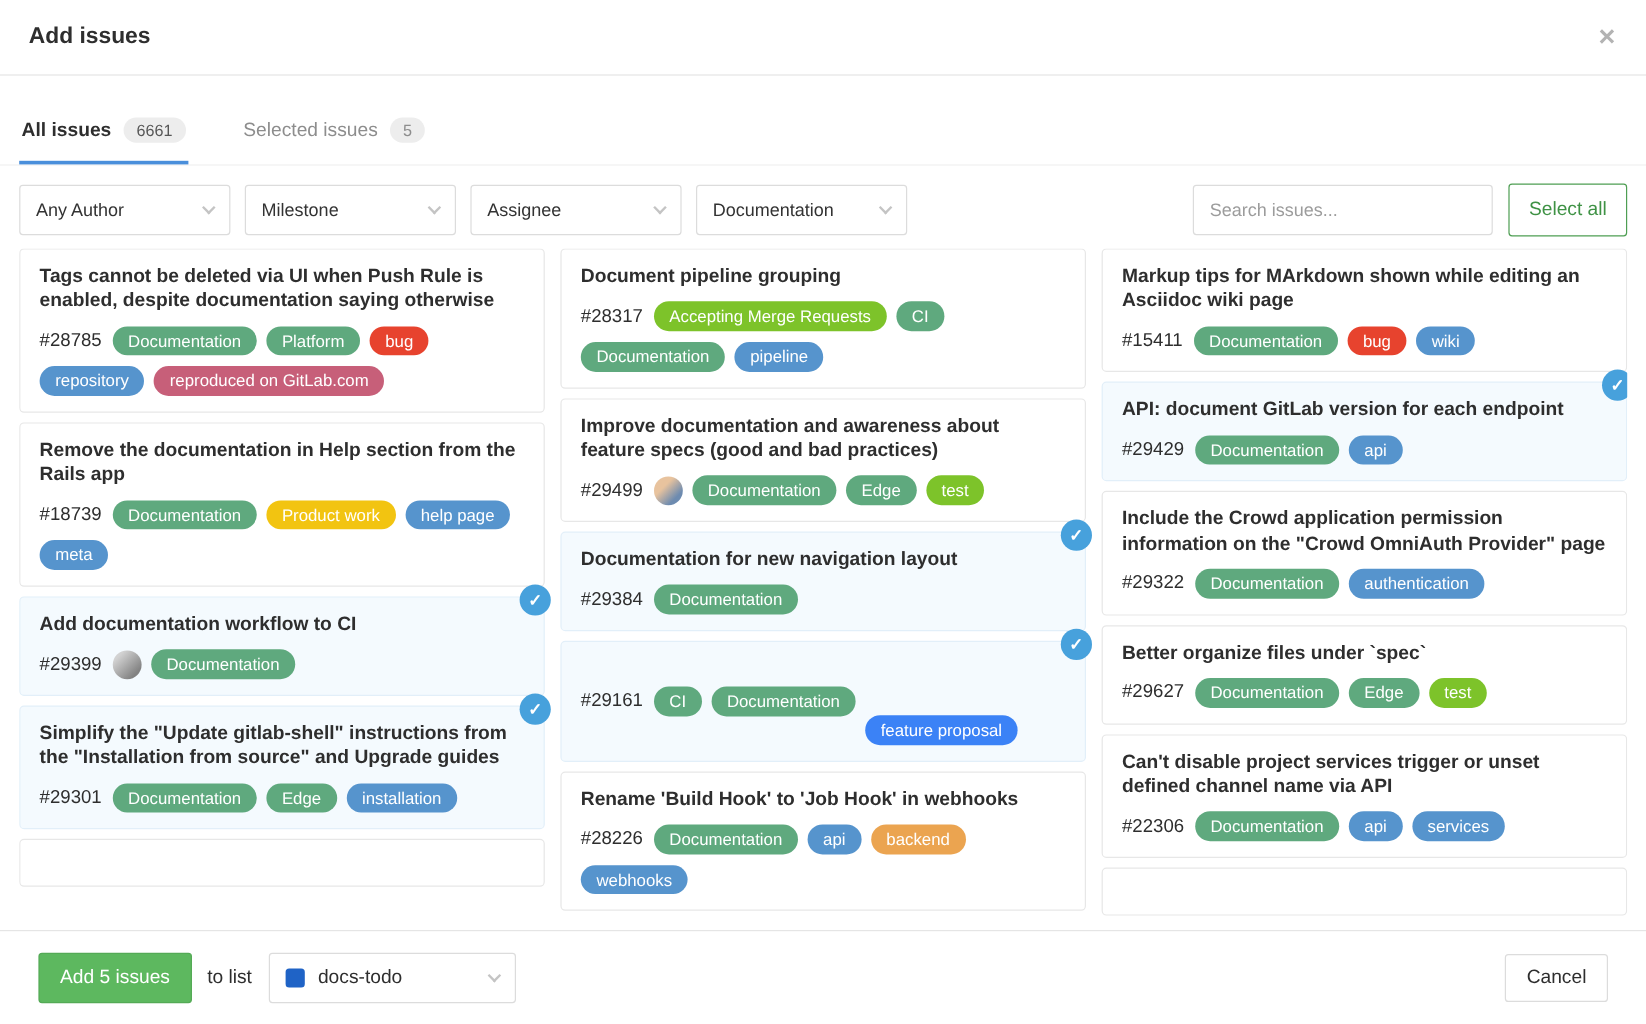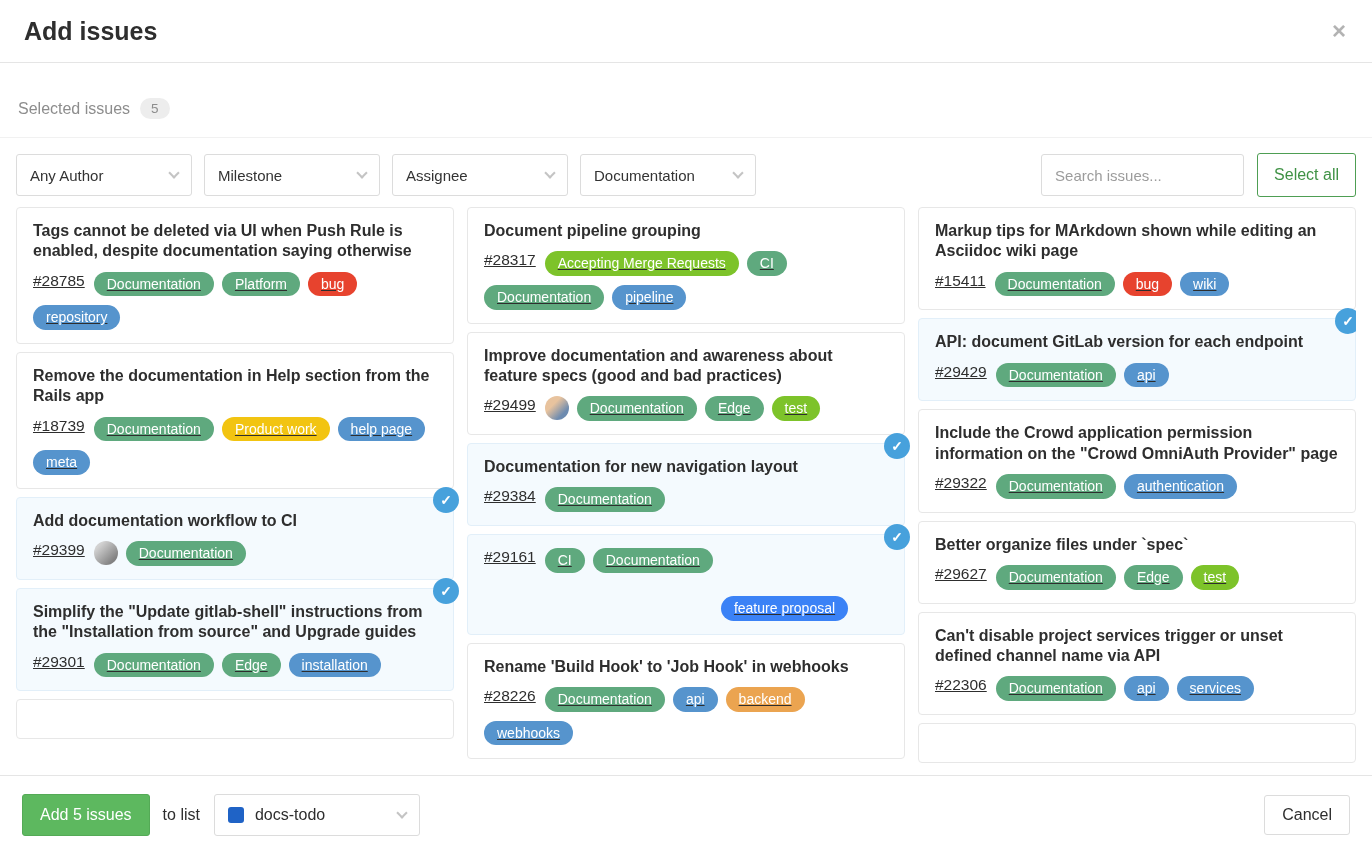--- a/index.html
+++ b/index.html
@@ -3,74 +3,78 @@
 <meta charset="utf-8">
 <style>
   * { box-sizing: border-box; margin: 0; padding: 0; }
   html,body { width:1372px; height:853px; }
   body {
     font-family: "Liberation Sans", sans-serif;
     background:#fff; color:#2e2e2e; overflow:hidden; position:relative;
   }
   
   .modal-header { height:63px; border-bottom:1px solid #e5e5e5; display:flex; align-items:center; padding:0 26px 0 24px; }
-  .modal-title { font-size:25px; font-weight:bold; }
+  .modal-title { font-size:19px; font-weight:bold; }
   .close-x { margin-left:auto; color:#b3b3b3; font-size:24px; line-height:1; cursor:pointer; font-weight:bold; }
   
   .tabs { display:flex; padding:0 16px; margin-top:22px; border-bottom:1px solid #f1f1f1; }
   .tab { display:flex; align-items:center; gap:10px; padding:13px 2px 15px; margin-right:44px; border-bottom:3px solid transparent; font-size:16px; color:#8d8d8d; cursor:pointer; }
   .tab.active { border-bottom-color:#4a8fdb; color:#2e2e2e; font-weight:bold; }
   .count-badge { background:#ededed; border-radius:12px; padding:3px 11px; font-size:13.5px; font-weight:normal; color:#575757; }
   .tab:not(.active) .count-badge { color:#8d8d8d; }
   
   .filters { display:flex; align-items:center; padding:0 16px; margin-top:15px; }
   .dropdown { width:176px; height:42px; border:1px solid #dcdcdc; border-radius:3px; background:#fff;
     display:flex; align-items:center; justify-content:space-between; padding:0 13px; font-size:15px; color:#333;
     margin-right:12px; cursor:pointer; }
   .chev { width:8px; height:8px; border-right:2px solid #c4c4c4; border-bottom:2px solid #c4c4c4; transform:rotate(45deg); margin-top:-4px; flex:none; }
   .filters .spacer { flex:1; }
-  .search-input { width:203px; height:42px; border:1px solid #dcdcdc; border-radius:3px; padding:0 13px; font-size:15px; color:#333; outline:none; margin-right:13px; }
+  .search-input { width:250px; height:42px; border:1px solid #dcdcdc; border-radius:3px; padding:0 13px; font-size:15px; color:#333; outline:none; margin-right:13px; }
   .search-input::placeholder { color:#9c9c9c; }
   .select-all-btn { height:44px; padding:12px 16px; background:#fff; border:1px solid #4e9e53; border-radius:3px; color:#3f9245; font-size:16px; cursor:pointer;text-align:center; }
   
   .board { position:absolute; left:16px; right:16px; top:207px; bottom:78px; display:flex; gap:13px; overflow:hidden; }
   .col { flex:1; min-width:0; display:flex; flex-direction:column; gap:8px; }
   .card { position:relative; background:#fff; border:1px solid #e7e7e7; border-radius:4px; padding:13px 16px; flex:none; cursor:pointer; }
   .card.selected { background:#f4fafe; border-color:#e2eff9; }
   .card.stub { height:40px; }
   .card-title { font-size:16px; font-weight:bold; line-height:1.27; color:#2e2e2e; margin-bottom:10px; }
-  .card-meta { display:flex; flex-wrap:wrap; align-items:flex-start; gap:9px 8px;text-decoration:underline; }
+  .card-meta { display:flex; flex-wrap:wrap; align-items:center; gap:9px 8px; }
   .issue-id { font-size:15.5px; color:#2e2e2e; margin-right:1px; }
   .chip { color:#fff; border-radius:100px; padding:5px 13px; font-size:14px; line-height:1.05; white-space:nowrap; }
   .avatar { width:24px; height:24px; border-radius:50%; flex:none; }
   .avatar.gray  { background:linear-gradient(135deg,#d2d2d2 20%,#828282 80%); }
   .avatar.color { background:linear-gradient(135deg,#e8c39e 35%,#6d8bb0 75%); }
   .check-badge { position:absolute; top:-11px; right:-6px; width:26px; height:26px; border-radius:50%;
     background:#47a1dc; color:#fff; display:flex; align-items:center; justify-content:center;
     font-size:14px; font-weight:bold; }
   
   .modal-footer { position:absolute; left:0; right:0; bottom:0; height:78px; background:#fff; border-top:1px solid #e5e5e5;
-    display:flex; align-items:center; padding:0 22px; }
+    display:flex; align-items:center; padding:0 32px; }
   .add-btn { height:42px; padding:0 17px; background:#5db85f; border:1px solid #54aa56; border-radius:3px; color:#fff; font-size:16px; cursor:pointer; }
   .to-list { font-size:16px; color:#2e2e2e; margin:0 14px 0 13px; }
   .list-dropdown { width:206px; height:42px; border:1px solid #dcdcdc; border-radius:3px; background:#fff;
     display:flex; align-items:center; padding:0 13px; gap:11px; font-size:16px; color:#2e2e2e; cursor:pointer; }
   .list-square { width:16px; height:16px; border-radius:3px; background:#1f63c6; flex:none; }
   .list-dropdown .chev { margin-left:auto; }
   .cancel-btn { margin-left:auto; height:40px; padding:0 17px; background:#fff; border:1px solid #dcdcdc; border-radius:3px; color:#2e2e2e; font-size:16px; cursor:pointer; }
 </style>
 </head>
 <body>
 
 <div class="modal-header">
   <div class="modal-title">Add issues</div>
   <div class="close-x">×</div>
 </div>
 
 <div class="tabs">
+  <div class="tab active">
+    <span>All issues</span>
+    <span class="count-badge">6661</span>
+  </div>
   <div class="tab">
     <span>Selected issues</span>
     <span class="count-badge">5</span>
   </div>
 </div>
 
 <div class="filters">
   <div class="dropdown">
     <span>Any Author</span>
     <span class="chev"></span>
@@ -95,20 +99,21 @@
 <div class="board">
     <div class="col">
       <div class="card">
         <div class="card-title">Tags cannot be deleted via UI when Push Rule is enabled, despite documentation saying otherwise</div>
         <div class="card-meta">
           <span class="issue-id">#28785</span>
           <span class="chip" style="background: rgb(95, 169, 126);">Documentation</span>
           <span class="chip" style="background: rgb(95, 169, 126);">Platform</span>
           <span class="chip" style="background: rgb(231, 67, 46);">bug</span>
           <span class="chip" style="background: rgb(86, 148, 205);">repository</span>
+          <span class="chip" style="background: rgb(199, 95, 121);">reproduced on GitLab.com</span>
         </div>
       </div>
       <div class="card">
         <div class="card-title">Remove the documentation in Help section from the Rails app</div>
         <div class="card-meta">
           <span class="issue-id">#18739</span>
           <span class="chip" style="background: rgb(95, 169, 126);">Documentation</span>
           <span class="chip" style="background: rgb(242, 196, 17);">Product work</span>
           <span class="chip" style="background: rgb(86, 148, 205);">help page</span>
           <span class="chip" style="background: rgb(86, 148, 205);">meta</span>

